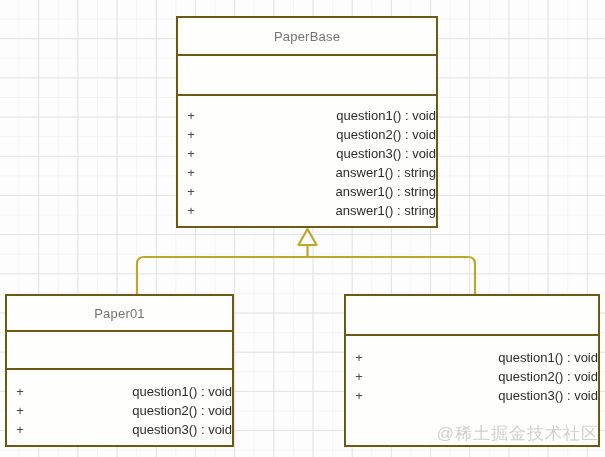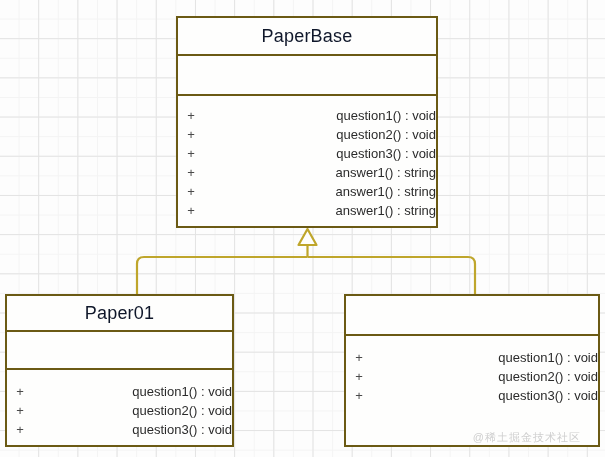--- a/index.html
+++ b/index.html
@@ -41,22 +41,22 @@
     display: flex;
     flex-direction: column;
   }
 
   .uml-title {
     box-sizing: border-box;
     height: 38px;
     display: flex;
     align-items: center;
     justify-content: center;
-    font-size: 18px;
-    color: #0f172a;
+    font-size: 13px;
+    color: #737373;
     border-bottom: 2px solid #6b5a14;
     letter-spacing: .2px;
   }
 
   .uml-attrs {
     box-sizing: border-box;
     height: 40px;
     border-bottom: 2px solid #6b5a14;
   }
 
@@ -99,23 +99,23 @@
     left: 0;
     top: 0;
     width: 605px;
     height: 457px;
     pointer-events: none;
   }
 
   
   #watermark {
     position: absolute;
-    right: 24px;
+    right: 6px;
     bottom: 12px;
-    font-size: 11px;
+    font-size: 17px;
     color: #cfcfcf;
     letter-spacing: 1px;
     white-space: nowrap;
     user-select: none;
   }
 </style>
 </head>
 <body>
 
 <div id="canvas">

